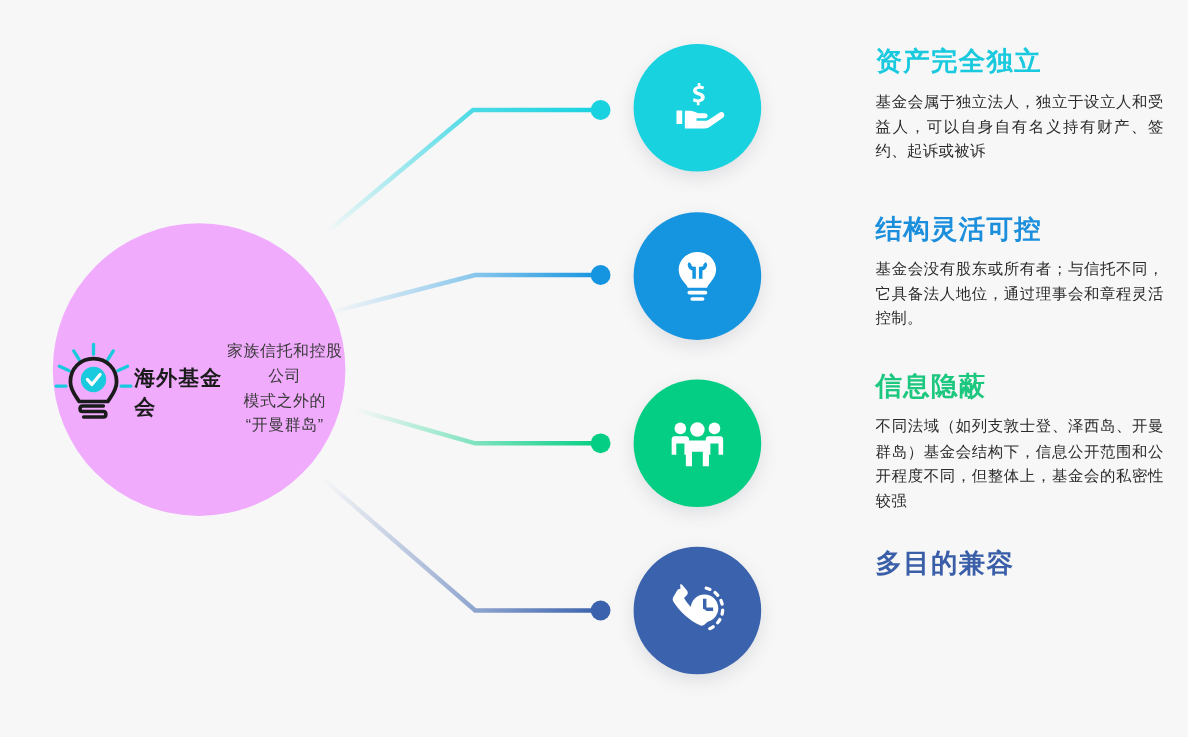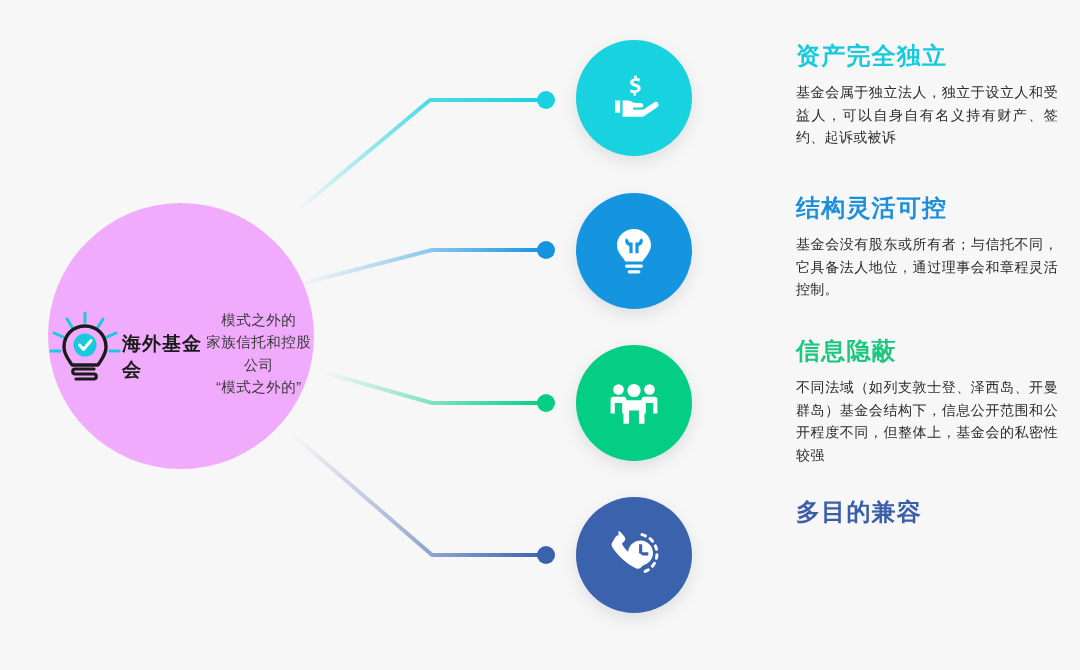--- a/index.html
+++ b/index.html
@@ -166,23 +166,23 @@
           <line x1="71" y1="40" x2="62" y2="40"></line>
         </g>
         <path d="M37,15 C25,15 16,24 16,36 C16,44 21,49 24,54 L50,54 C53,49 58,44 58,36 C58,24 49,15 37,15 Z" fill="none" stroke="#1b1b1b" stroke-width="3.4" stroke-linejoin="round"></path>
         <circle cx="37" cy="34" r="11.5" fill="#19c9de"></circle>
         <path d="M31.5,34 L35.5,38.5 L43,29.5" fill="none" stroke="#ffffff" stroke-width="3" stroke-linecap="round" stroke-linejoin="round"></path>
         <path d="M27,58 L46,58 M27,58 C24,58 24,63 27,63 L46,63 C49,63 49,68 46,68 L28,68" fill="none" stroke="#1b1b1b" stroke-width="3.2" stroke-linecap="round"></path>
       </svg>
     </span>
     <div class="hub-title">海外基金会</div>
     <div class="hub-sub">
+      <div>家族信托和控股公司</div>
       <div>模式之外的</div>
-      <div>家族信托和控股公司</div>
-      <div>“模式之外的”</div>
+      <div>“开曼群岛”</div>
     </div>
   </div>
 
   <div class="bubble b0">
     <span>
       <svg width="50" height="50" viewBox="0 0 50 50" xmlns="http://www.w3.org/2000/svg">
         <g fill="#ffffff">
           <path d="M26.3,5.5 c-3.1,0-5.2,1.6-5.2,4 c0,2.2,1.6,3.3,4.3,4.1 c2.2,0.7,2.8,1.2,2.8,2.1 c0,1-1,1.7-2.5,1.7
                    c-1.6,0-3-0.6-3.9-1.2 l-0.9,2.8 c0.9,0.5,2.2,0.9,3.6,1.05 l0,2.6 l2.4,0 l0-2.75
                    c3.1-0.45,4.8-2.2,4.8-4.4 c0-2.2-1.3-3.5-4.3-4.45 c-2.2-0.75-3.1-1.2-3.1-2 c0-0.7,0.7-1.4,2.3-1.4

